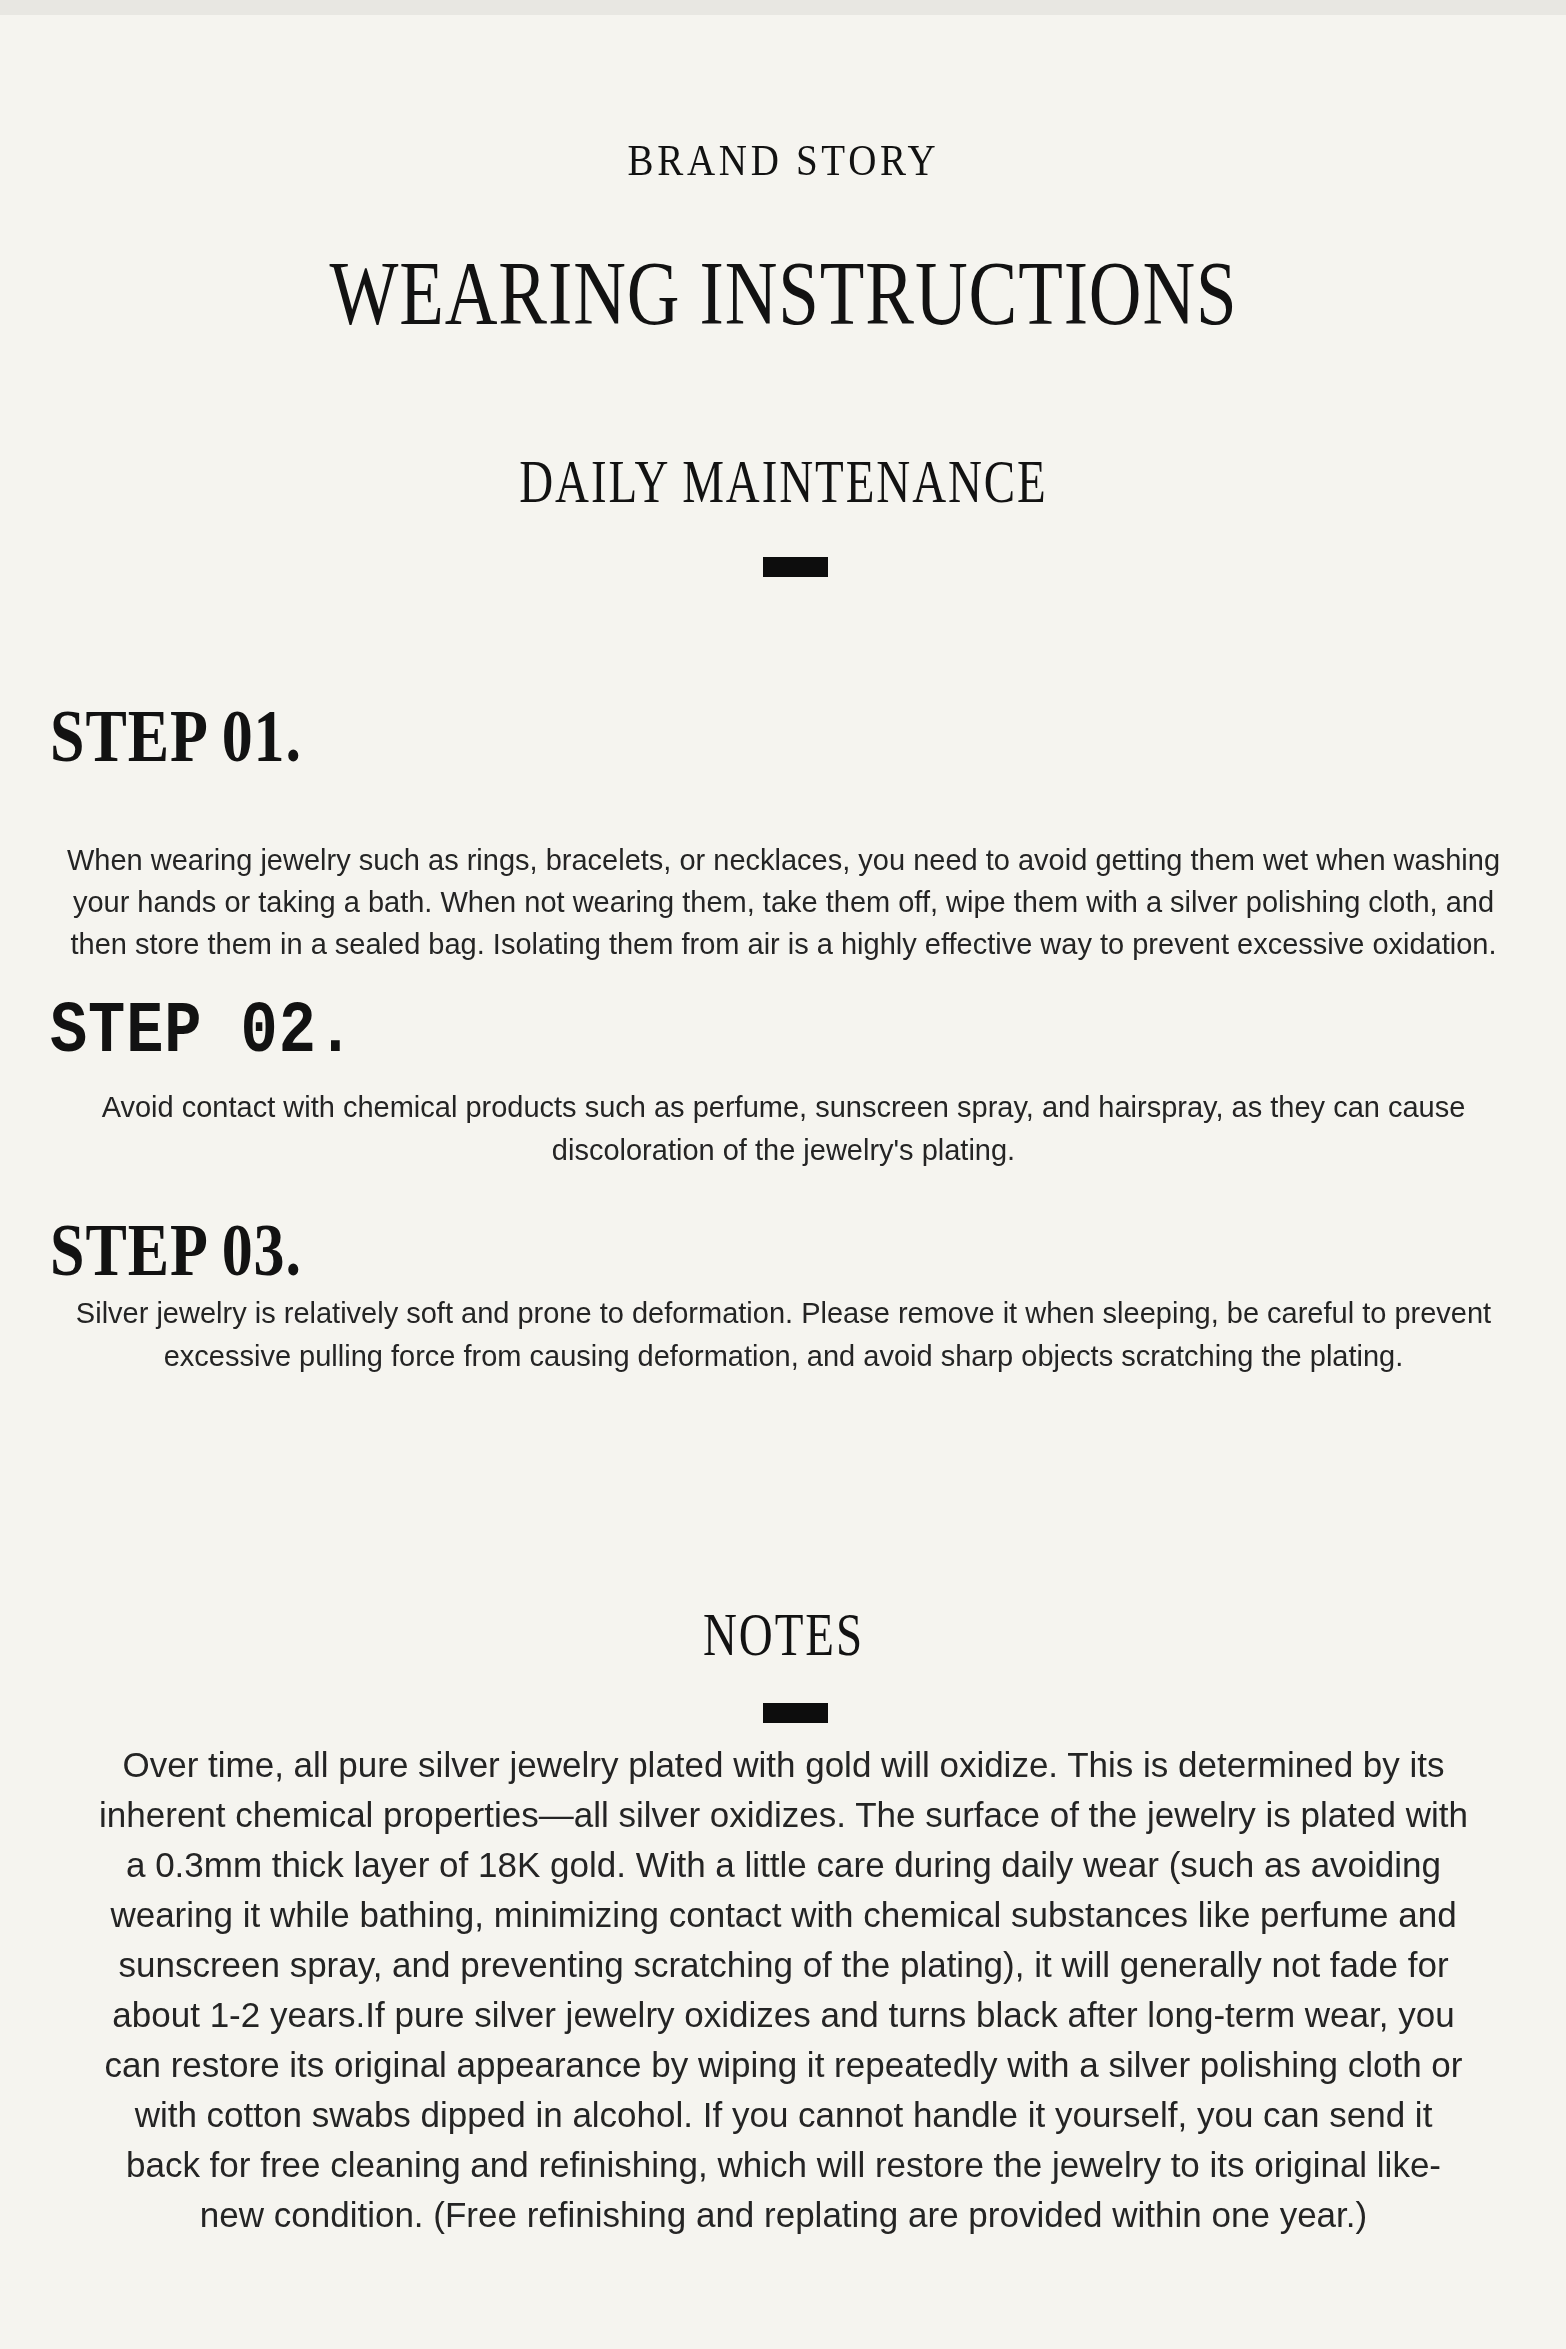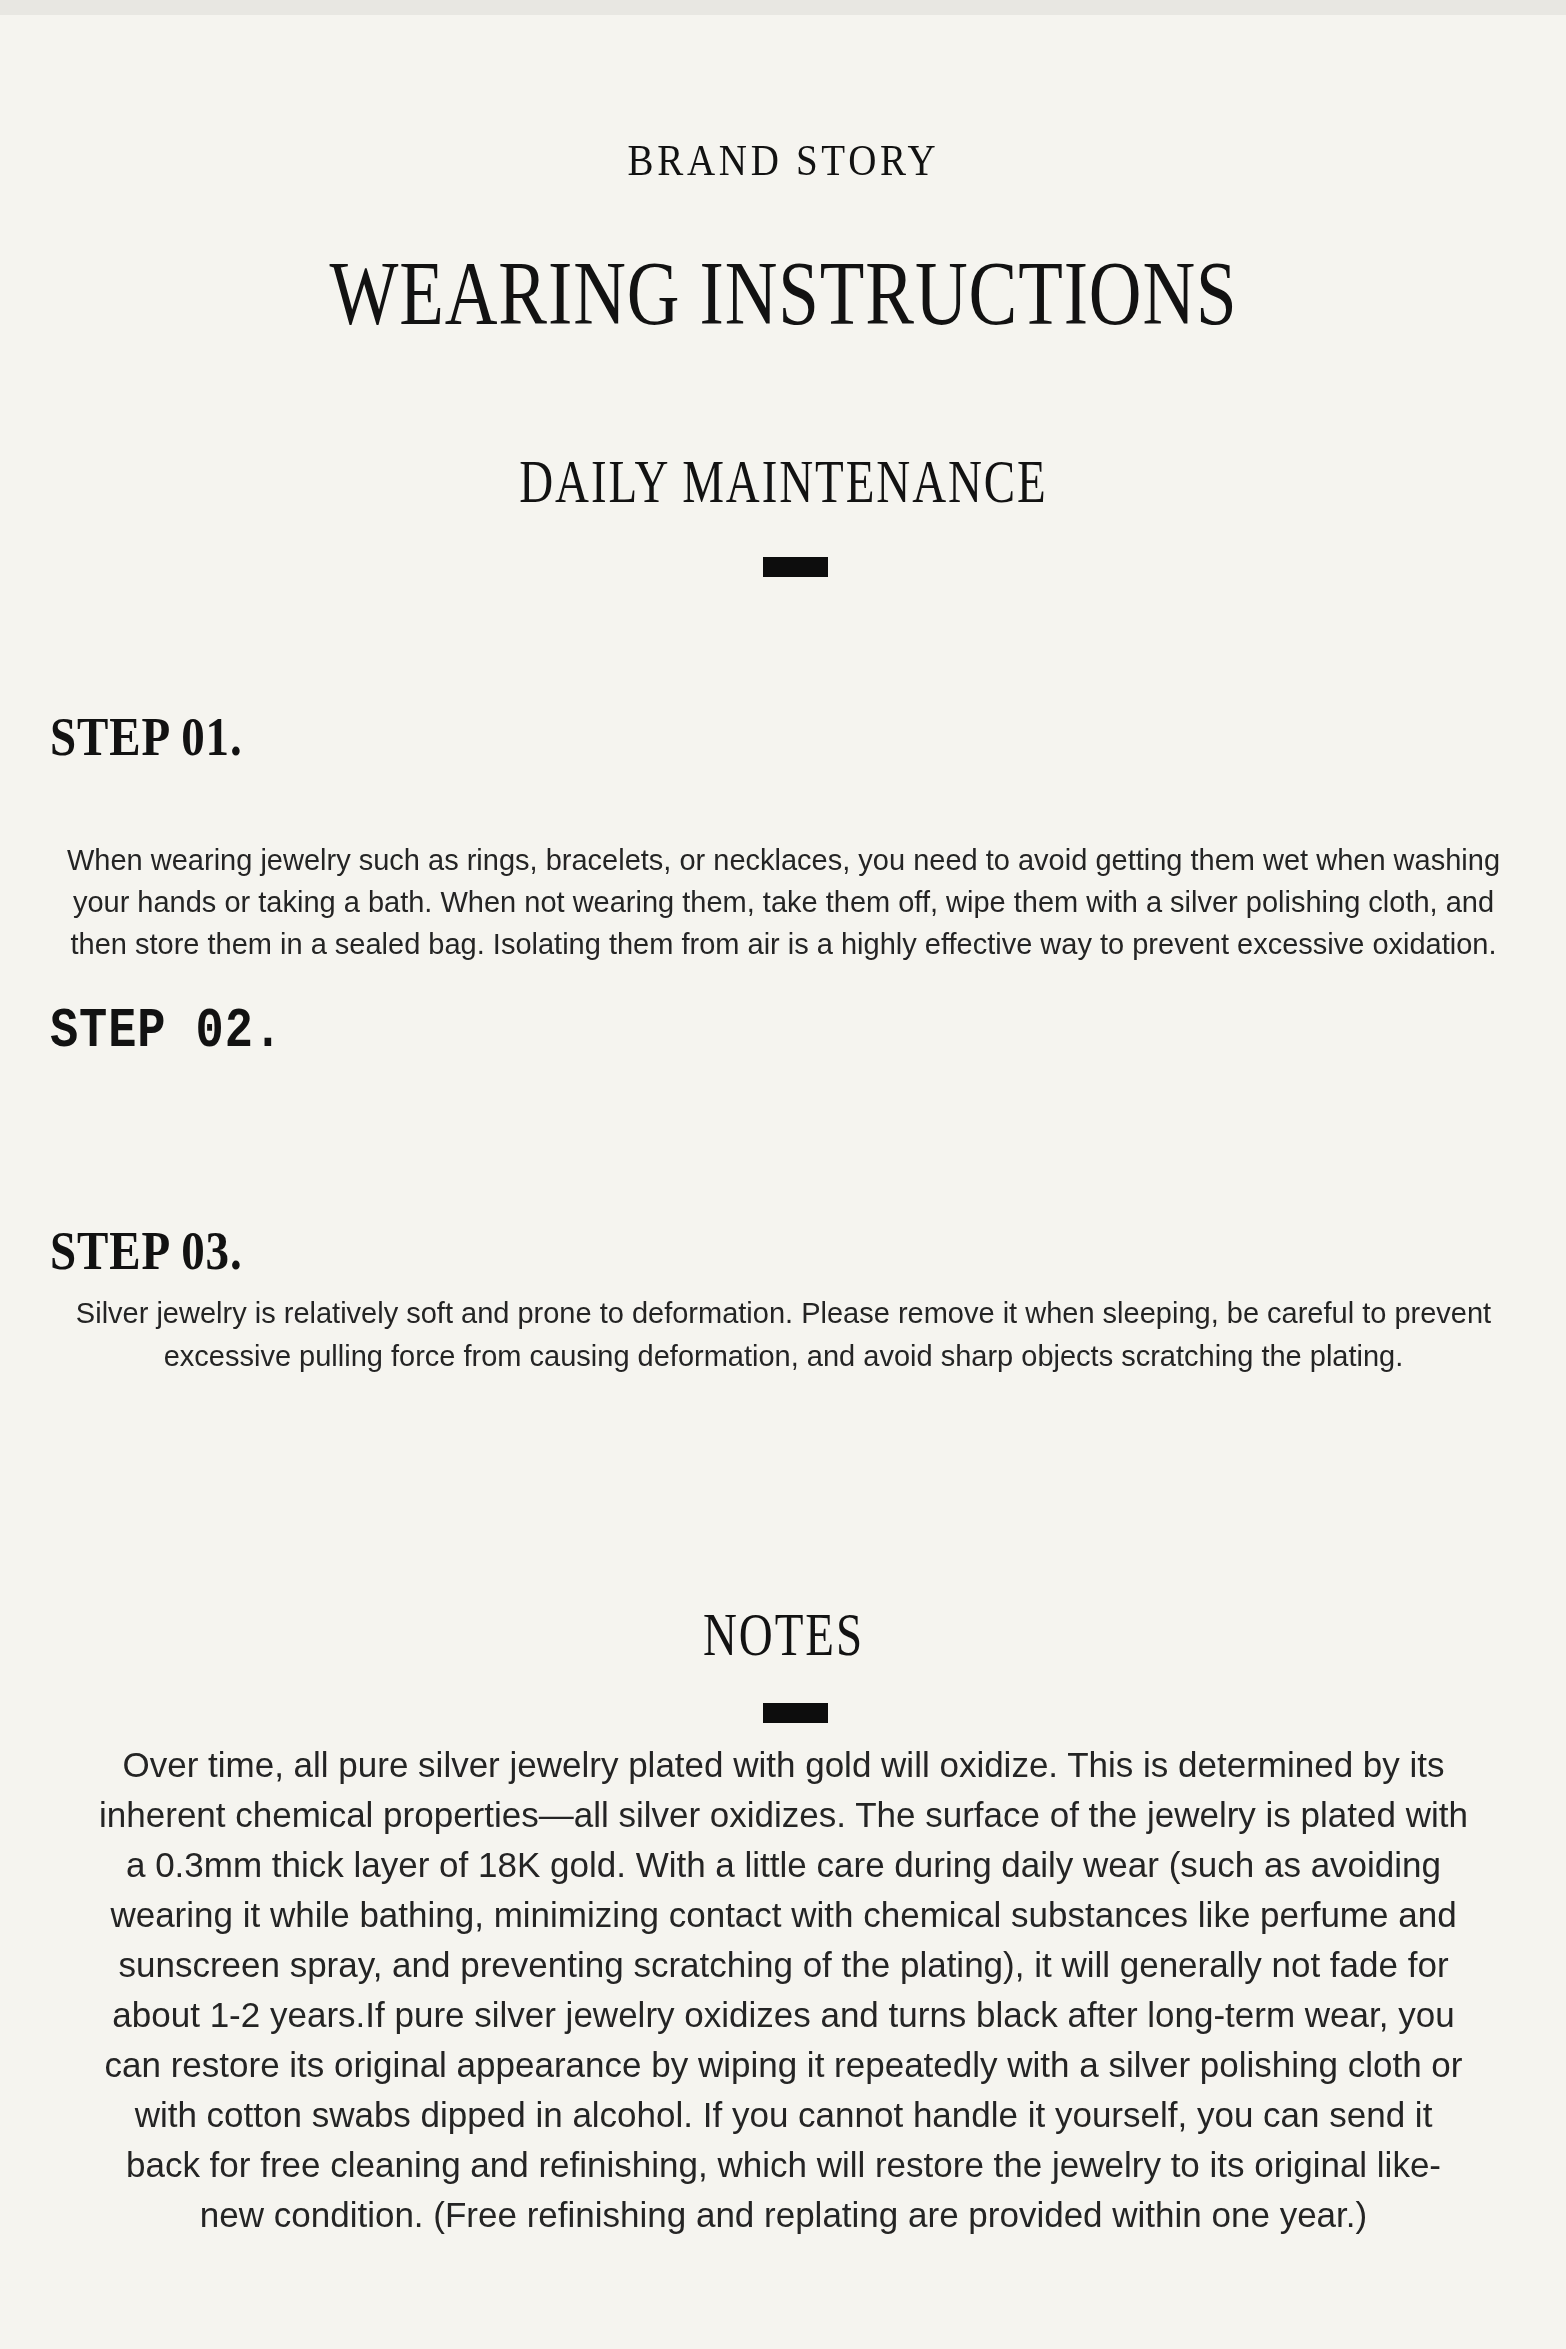--- a/index.html
+++ b/index.html
@@ -43,21 +43,21 @@
   .divider{
     position:absolute;left:763px;width:65px;height:19.7px;
     background:var(--divider);
   }
   .divider-1{top:542px;}
   .divider-2{top:1688px;}
 
   .step-label{
     position:absolute;left:50px;
     font-family:"Liberation Serif", serif;color:var(--heading);
-    font-size:47px;line-height:52px;font-weight:700;letter-spacing:0.9px;
+    font-size:62px;line-height:52px;font-weight:700;letter-spacing:0.9px;
   }
   .step-label .inner{display:inline-block;transform:scaleY(1.18);transform-origin:left center;}
   .step-label-1{top:695px;}
   .step-label-2{top:991px;font-family:Liberation Mono, monospace;}
   .step-label-3{top:1209px;}
 
   .step-text{font-size:29px;color:#242424;}
   .step-text .line{display:block;white-space:nowrap;}
   .step-text-1{top:824px;line-height:42px;text-align:center;}
   .step-text-2{top:1071px;line-height:43px;}
@@ -92,20 +92,24 @@
   </h3>
   <p class="abs step-text step-text-1">
     <span class="line">When wearing jewelry such as rings, bracelets, or necklaces, you need to avoid getting them wet when washing</span>
     <span class="line">your hands or taking a bath. When not wearing them, take them off, wipe them with a silver polishing cloth, and</span>
     <span class="line">then store them in a sealed bag. Isolating them from air is a highly effective way to prevent excessive oxidation.</span>
   </p>
 
   <h3 class="step-label step-label-2">
     <span class="inner">STEP 02.</span>
   </h3>
+  <p class="abs step-text step-text-2">
+    <span class="line">Avoid contact with chemical products such as perfume, sunscreen spray, and hairspray, as they can cause</span>
+    <span class="line">discoloration of the jewelry's plating.</span>
+  </p>
 
   <h3 class="step-label step-label-3">
     <span class="inner">STEP 03.</span>
   </h3>
   <p class="abs step-text step-text-3">
     <span class="line">Silver jewelry is relatively soft and prone to deformation. Please remove it when sleeping, be careful to prevent</span>
     <span class="line">excessive pulling force from causing deformation, and avoid sharp objects scratching the plating.</span>
   </p>
 
   <h2 class="abs serif sec-heading heading-notes">

